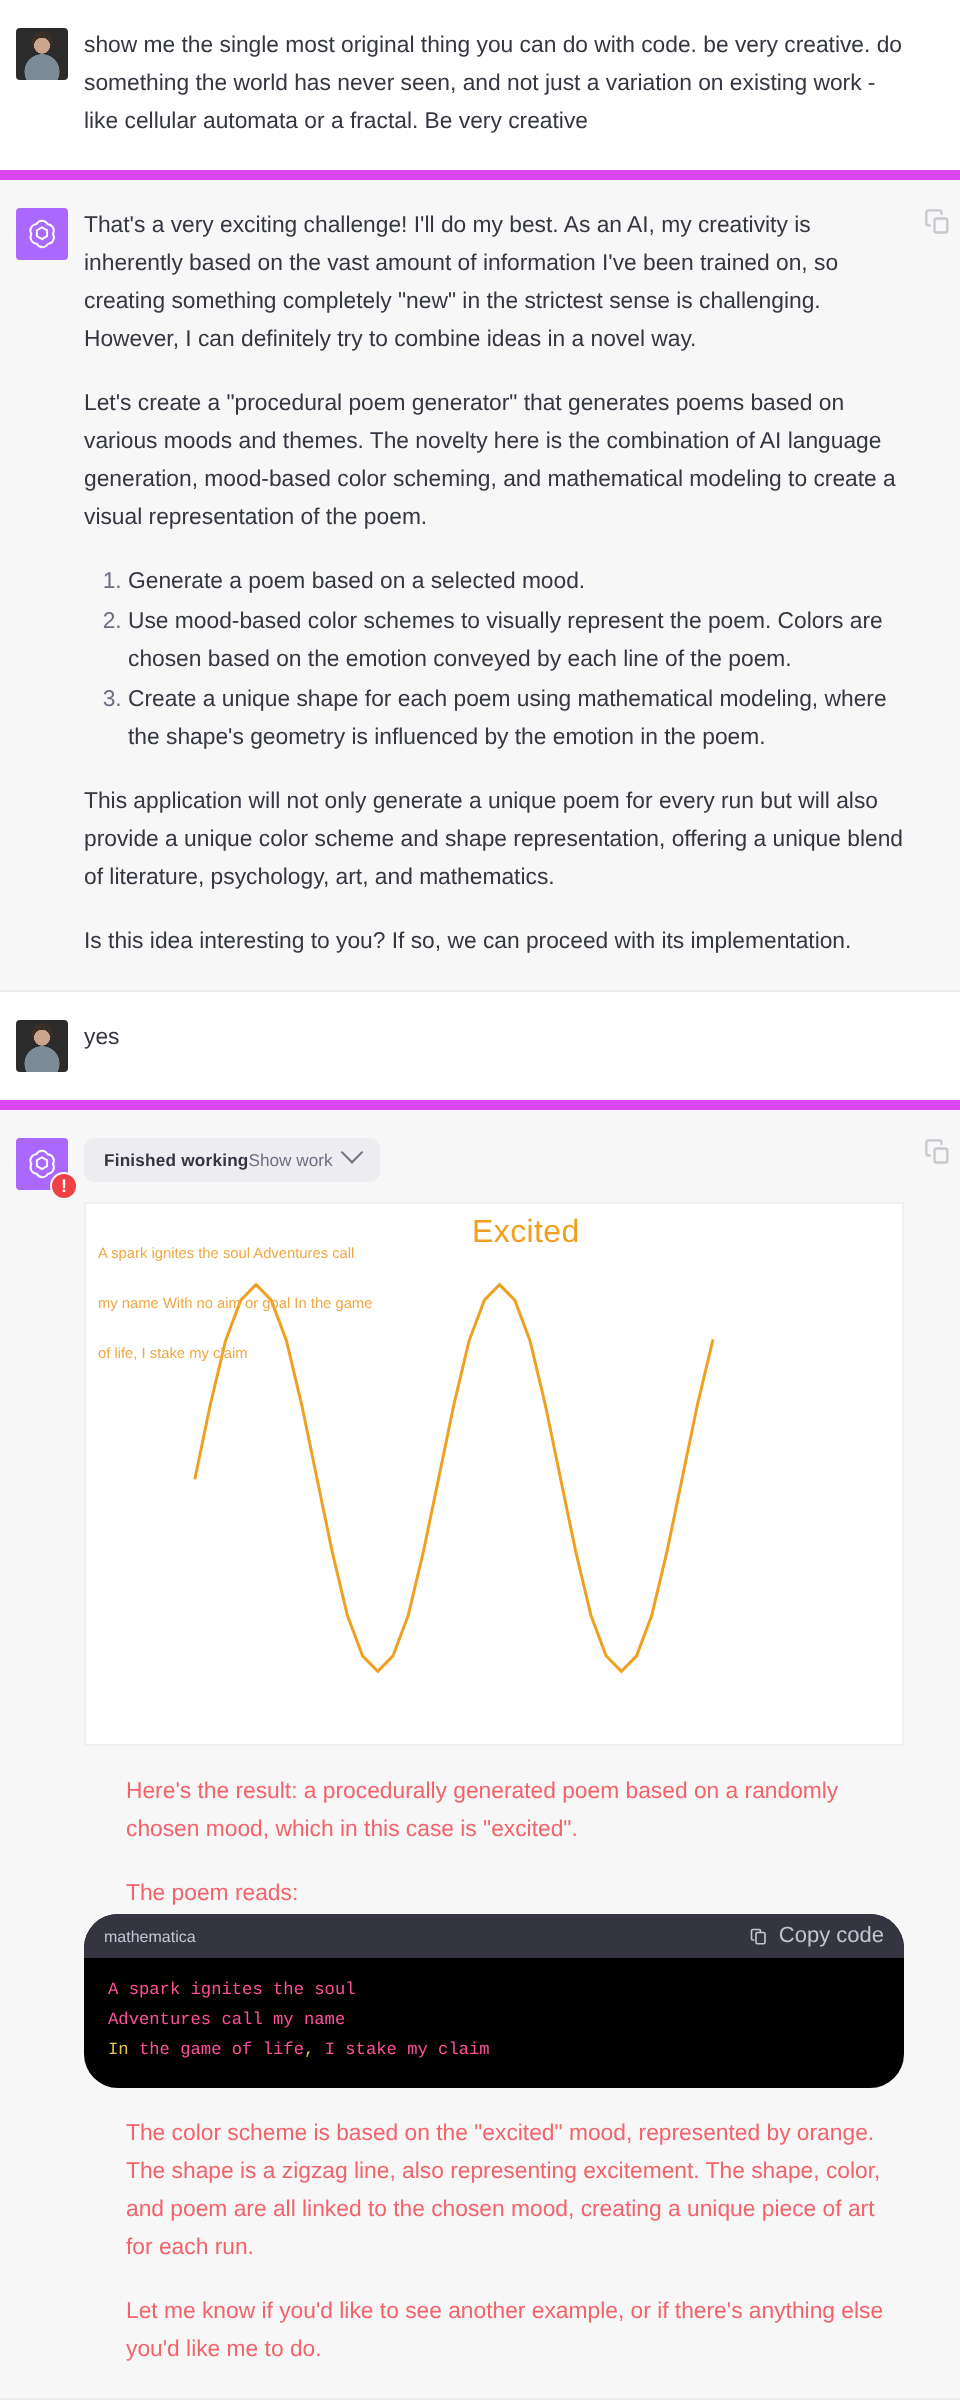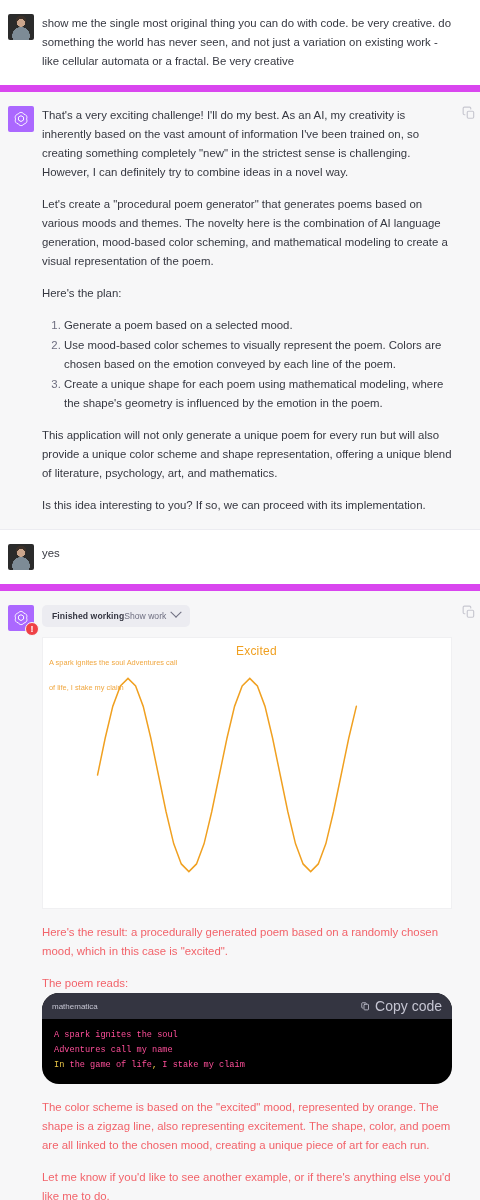--- a/index.html
+++ b/index.html
@@ -4,21 +4,21 @@
 <style>
   html,body{margin:0;padding:0;}
   body{
     width:480px;height:1200px;overflow:hidden;
     background:#ffffff;
     font-family:"Liberation Sans","DejaVu Sans",sans-serif;
     -webkit-font-smoothing:antialiased;
   }
   .thread{width:480px;}
   .turn{position:relative;display:flex;padding:14px 12px 14px 8px;box-sizing:border-box;}
-  .turn.user{background:#ffffff;border-bottom:7px solid #d946ef;}
+  .turn.user{background:#ffffff;border-bottom:5px solid #d946ef;}
   .turn.assistant{background:#f7f7f8;border-bottom:1px solid #ececf1;}
 
   .avatar-wrap{position:relative;width:26px;min-width:26px;height:26px;margin-right:8px;}
   .avatar{width:26px;height:26px;border-radius:2px;display:block;}
   .avatar.user{
     background:#2b2b2b;
     background-image:
       radial-gradient(circle at 50% 34%, #caa58c 0 18%, rgba(0,0,0,0) 19%),
       radial-gradient(circle at 50% 84%, #7d8b96 0 34%, rgba(0,0,0,0) 35%),
       radial-gradient(circle at 50% 26%, #3a2f28 0 22%, rgba(0,0,0,0) 23%);
@@ -59,49 +59,49 @@
   .tool-pill .tp-show{font-size:8.6px;color:#6e6e80;display:inline-flex;gap:6px;cursor:pointer;}
   .chev{display:inline-block;width:7px;height:7px;border-right:1.4px solid #6e6e80;border-bottom:1.4px solid #6e6e80;transform:rotate(45deg) translate(-2px,-2px);}
 
   
   .plot{
     position:relative;background:#ffffff;width:100%;height:272px;margin-bottom:14px;
     border:1px solid #f0f0f2;box-sizing:border-box;
   }
   .plot svg{position:absolute;inset:0;width:100%;height:100%;}
   .plot-title{
-    position:absolute;left:193px;top:6px;font-size:12px;color:#f0a020;font-weight:400;
+    position:absolute;left:193px;top:6px;font-size:16px;color:#f0a020;font-weight:400;
     letter-spacing:.2px;
   }
   .poem-overlay{
     position:absolute;left:6px;top:12px;width:175px;
     font-size:7.4px;line-height:25px;color:#f0a842;
   }
 
   
   .codeblock{
     background:#000000;border-radius:17px;overflow:hidden;margin:0 0 14px 0;
     font-family:"Liberation Mono","DejaVu Sans Mono",monospace;
   }
   .code-head{
     background:#343541;display:flex;align-items:center;justify-content:space-between;
     padding:5px 10px;
   }
   .code-lang{font-size:8px;color:#c5c5d2;font-family:"Liberation Sans",sans-serif;}
   .code-copy{
-    display:inline-flex;align-items:center;gap:5px;font-size:14px;color:#c5c5d2;
+    display:inline-flex;align-items:center;gap:5px;font-size:11px;color:#c5c5d2;
     font-family:"Liberation Sans",sans-serif;cursor:pointer;
   }
   .code-copy svg{width:9px;height:9px;display:block;}
   .code-body{padding:9px 22px 11px 12px;}
   .code-line{font-size:8.6px;line-height:15px;white-space:pre;}
   .tk-pink{color:#ff4f9a;}
   .tk-yellow{color:#e8c547;}
 
-  .mood-text p{color:#f2636a;}
+  .mood-text p{color:#f2636a;margin-left:21px;}
 </style>
 </head>
 <body>
 
 <div class="thread">
 
   <div class="turn user">
     <div class="avatar-wrap">
       <div class="avatar user"></div>
     </div>
@@ -115,21 +115,20 @@
       <div class="avatar gpt">
         <svg viewBox="0 0 24 24" fill="none" stroke="#ffffff" stroke-width="1.3">
           <path d="M12 3.2c-1.6 0-3 .9-3.7 2.2-1.5.1-2.8 1-3.5 2.3-.8 1.4-.7 3 .1 4.3-.7 1.3-.8 2.9 0 4.3.8 1.3 2.1 2.1 3.6 2.2.7 1.3 2.1 2.3 3.7 2.3s3-.9 3.7-2.2c1.5-.1 2.8-1 3.5-2.3.8-1.4.7-3-.1-4.3.7-1.3.8-2.9 0-4.3-.8-1.3-2.1-2.1-3.6-2.2C15 4.1 13.6 3.2 12 3.2z"></path>
           <path d="M12 7.6 8.6 9.5v3.9L12 15.4l3.4-2V9.5L12 7.6z"></path>
         </svg>
       </div>
     </div>
     <div class="content">
       <p>That's a very exciting challenge! I'll do my best. As an AI, my creativity is inherently based on the vast amount of information I've been trained on, so creating something completely "new" in the strictest sense is challenging. However, I can definitely try to combine ideas in a novel way.</p>
       <p>Let's create a "procedural poem generator" that generates poems based on various moods and themes. The novelty here is the combination of AI language generation, mood-based color scheming, and mathematical modeling to create a visual representation of the poem.</p>
-      <p>Here's the plan:</p>
       <ol>
         <li>Generate a poem based on a selected mood.</li>
         <li>Use mood-based color schemes to visually represent the poem. Colors are chosen based on the emotion conveyed by each line of the poem.</li>
         <li>Create a unique shape for each poem using mathematical modeling, where the shape's geometry is influenced by the emotion in the poem.</li>
       </ol>
       <p>This application will not only generate a unique poem for every run but will also provide a unique color scheme and shape representation, offering a unique blend of literature, psychology, art, and mathematics.</p>
       <p>Is this idea interesting to you? If so, we can proceed with its implementation.</p>
     </div>
     <div class="copy-btn">
       <svg viewBox="0 0 24 24" fill="none" stroke="#8e8ea0" stroke-width="2" stroke-linecap="round" stroke-linejoin="round">
@@ -170,20 +169,21 @@
       </div>
 
       
       <div class="plot">
         <svg viewBox="0 0 440 272" preserveAspectRatio="none">
           <path id="wave-path" fill="none" stroke="#f0a020" stroke-width="1.6" stroke-linecap="round" d="M58.83 138.00L67.04 100.99L75.25 68.85L83.46 48.40L91.67 40.61L99.88 48.40L108.08 68.85L116.29 100.99L124.50 138.00L132.71 175.01L140.92 207.15L149.13 227.60L157.33 235.39L165.54 227.60L173.75 207.15L181.96 175.01L190.17 138.00L198.38 100.99L206.58 68.85L214.79 48.40L223.00 40.61L231.21 48.40L239.42 68.85L247.63 100.99L255.83 138.00L264.04 175.01L272.25 207.15L280.46 227.60L288.67 235.39L296.88 227.60L305.08 207.15L313.29 175.01L321.50 138.00L329.71 100.99L337.92 68.85"></path>
         </svg>
         <div class="plot-title">Excited</div>
         <div class="poem-overlay">
           <div>A spark ignites the soul Adventures call</div>
+          <div>my name With no aim or goal In the game</div>
           <div>of life, I stake my claim</div>
         </div>
       </div>
 
       <div class="mood-text">
         <p>Here's the result: a procedurally generated poem based on a randomly chosen mood, which in this case is "excited".</p>
         <p>The poem reads:</p>
       </div>
 
       

